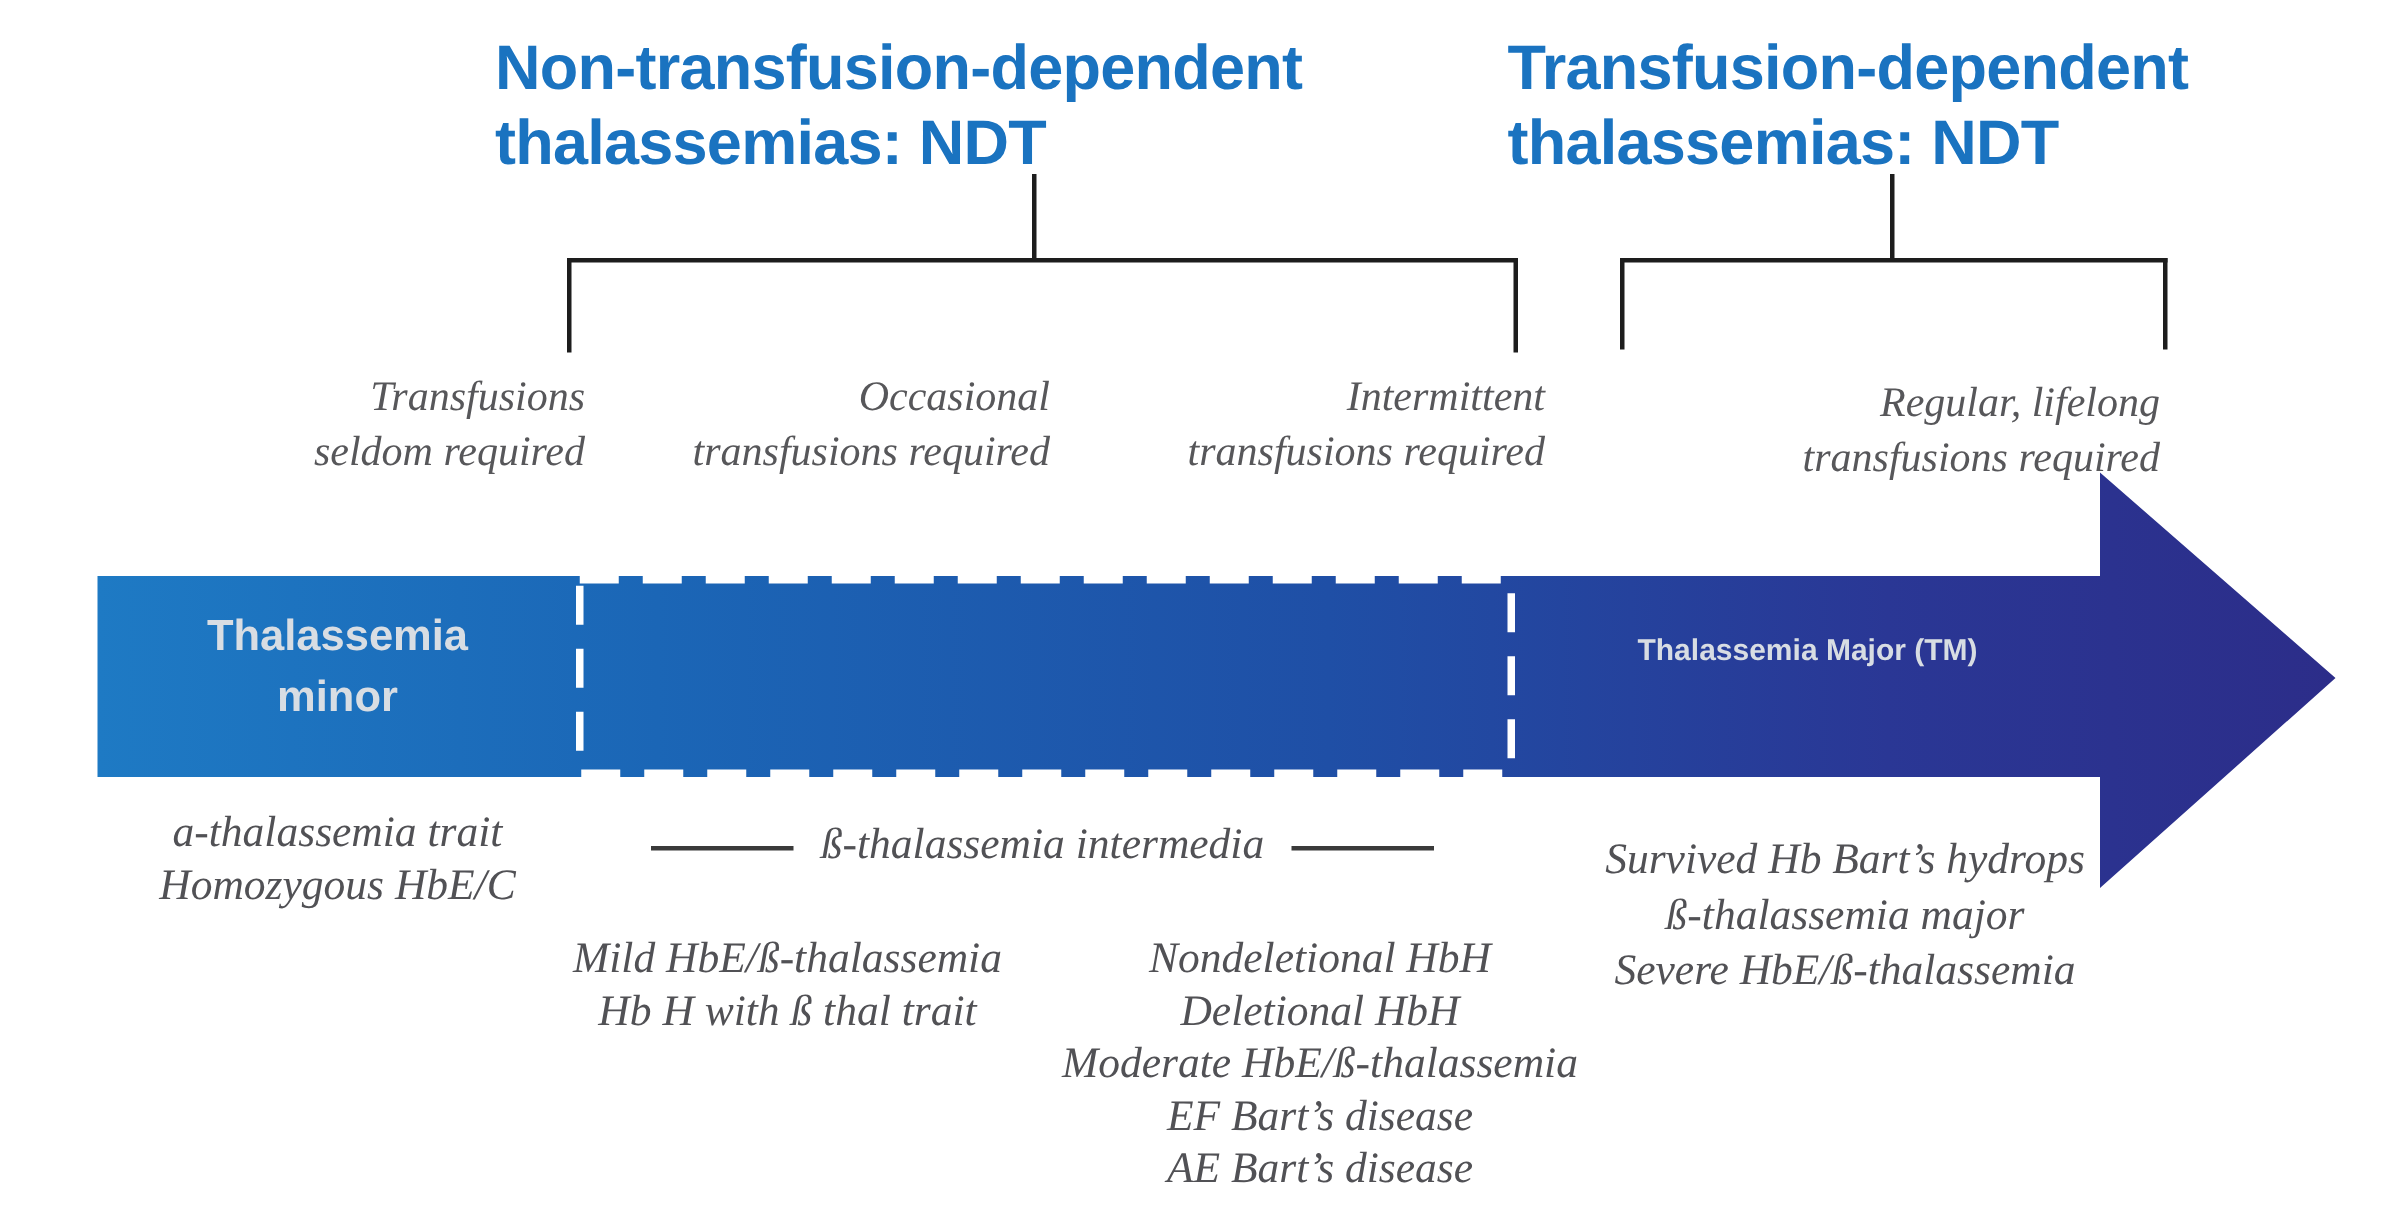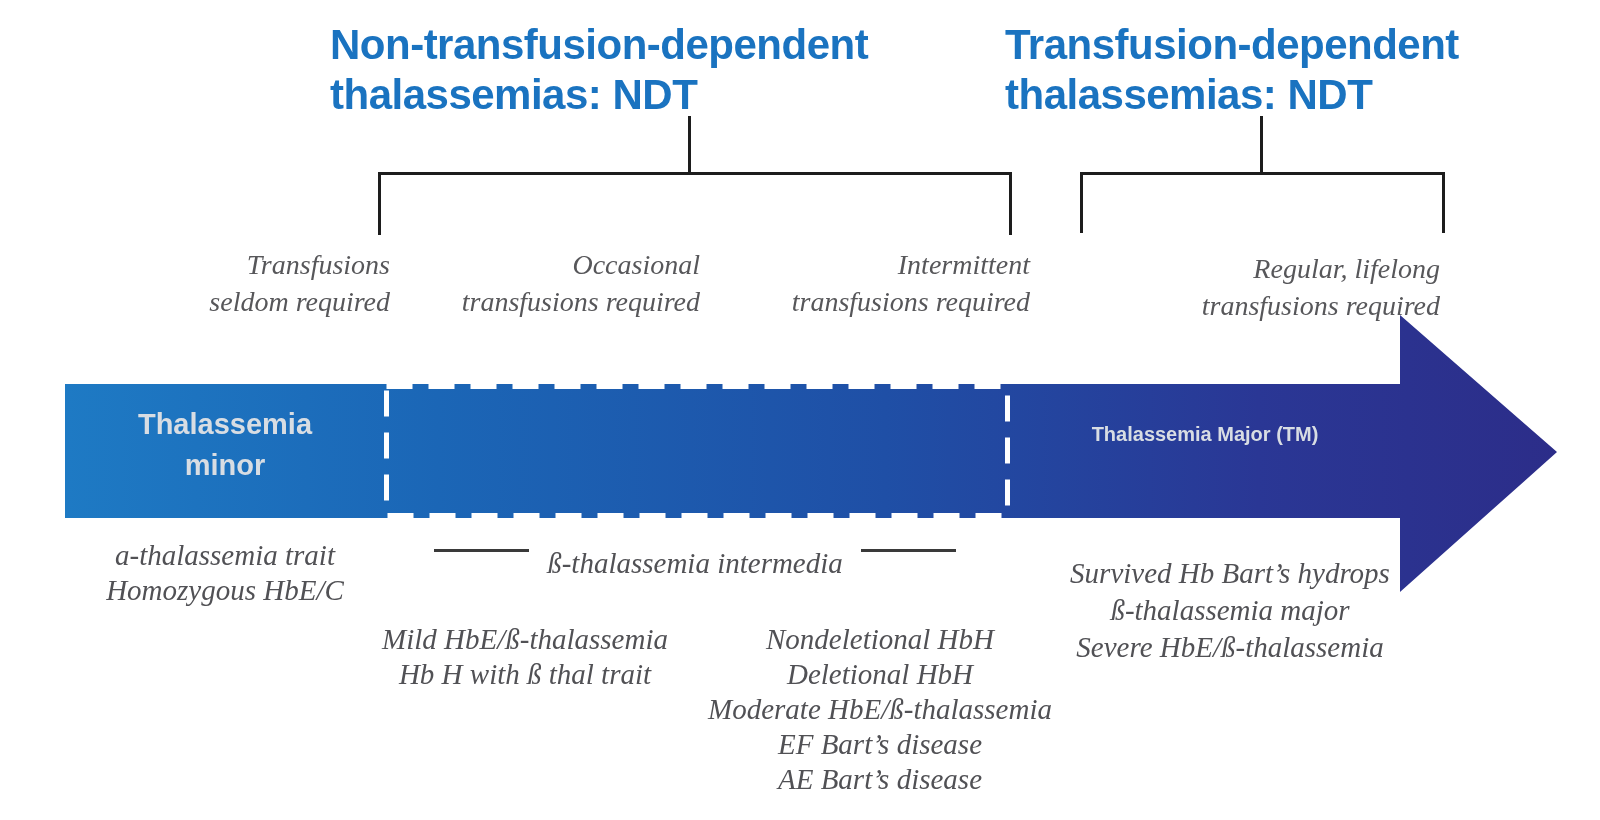--- a/index.html
+++ b/index.html
@@ -45,21 +45,21 @@
   
   .gene-list {
     position:absolute; font-family:"Liberation Serif", serif; font-style:italic;
     color:#515155; font-size:29px; line-height:35px; text-align:center;
   }
   .list-minor    { left:50px;   top:538px; width:350px; }
   .list-ti-shared{ left:380px;  top:545px; width:630px; line-height:37px; }
   .list-ti-left  { left:360px;  top:622px; width:330px; }
   .list-ti-right { left:680px;  top:622px; width:400px; }
   .list-tm       { left:1020px; top:555px; width:420px; line-height:37px; }
-  .rule-row { display:flex; align-items:flex-start; justify-content:center; gap:18px; }
+  .rule-row { display:flex; align-items:center; justify-content:center; gap:18px; }
   .rule { width:95px; height:0; border-top:3px solid #3a3a3a; flex:0 0 auto; margin-top:4px; }
 </style>
 </head>
 <body>
 
 <div class="canvas">
 
   <div class="header header-ndt">
     <div>Non-transfusion-dependent</div>
     <div>thalassemias: NDT</div>

